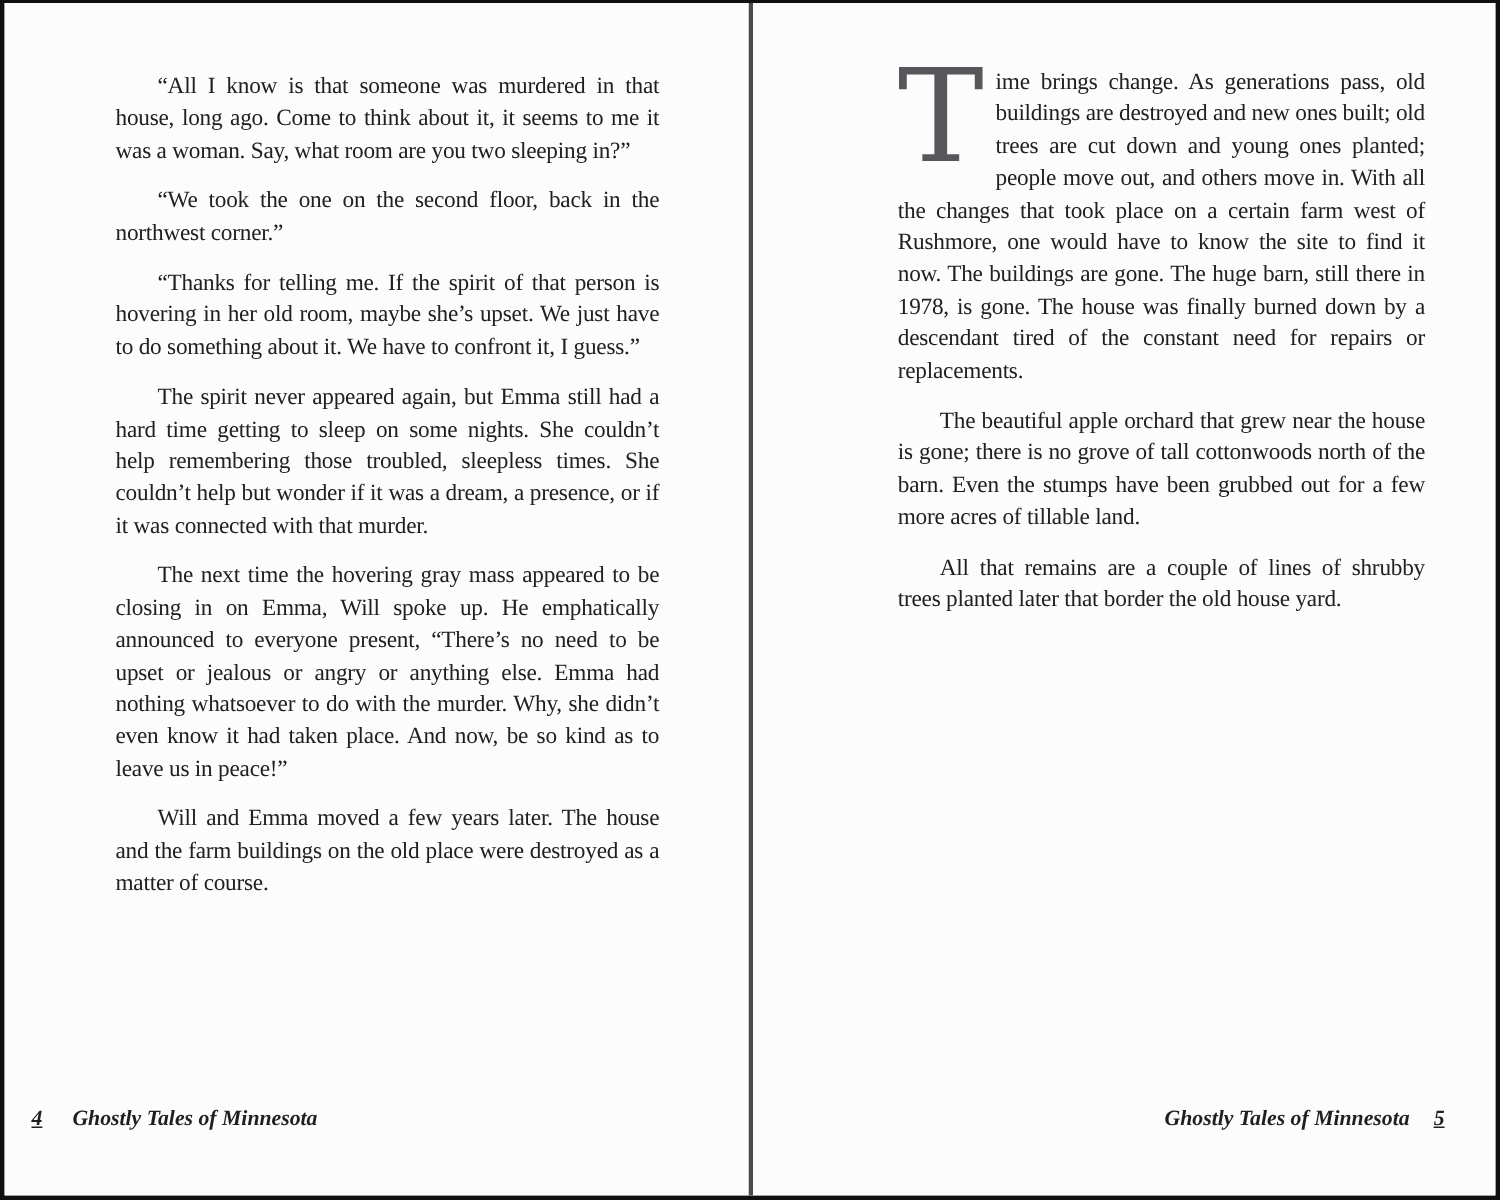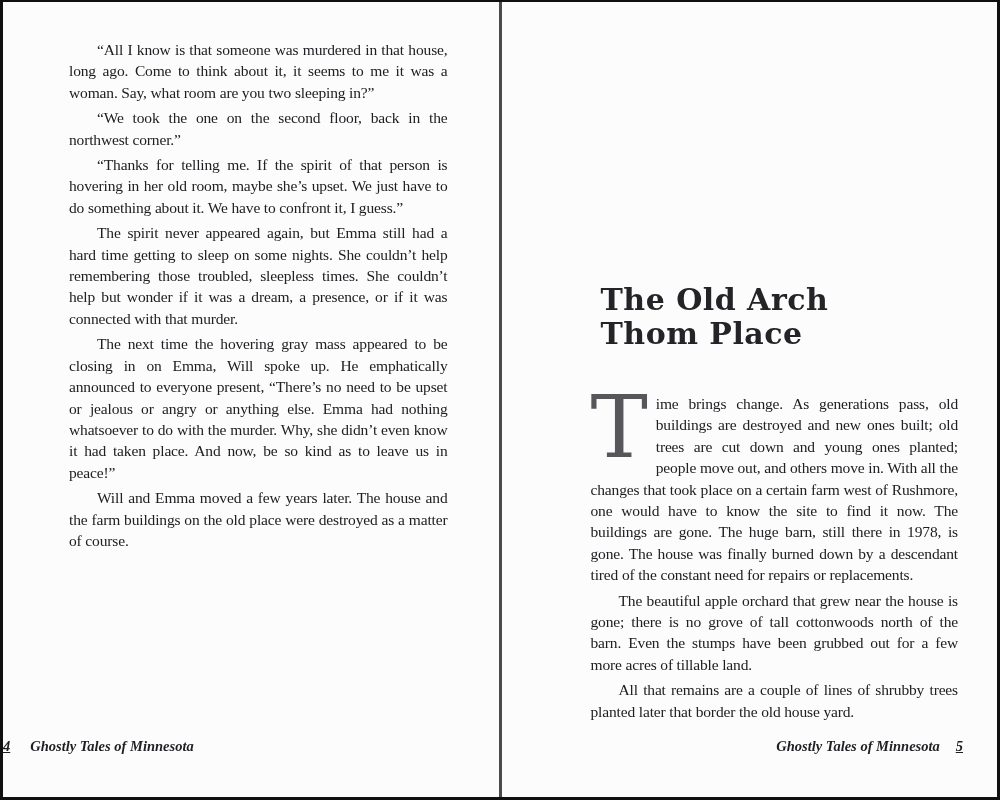--- a/index.html
+++ b/index.html
@@ -40,21 +40,21 @@
     text-align: justify;
   }
   .page-left .page-body {
     padding: 33px 47px 0 62px;
   }
   .page-right .page-body {
     padding: 0 35px 0 85px;
     margin-top: 42px;
   }
   .page-body p {
-    margin: 4px;
+    margin: 12px;
     text-indent: 28px;
   }
   .page-body p.no-indent {
     text-indent: 0;
   }
   
   .chapter-title {
     margin: 281px 0 0 99px;
     font-family: "DejaVu Serif", serif;
     font-weight: 700;
@@ -78,20 +78,21 @@
   .footer {
     position: absolute;
     bottom: 42px;
     left: 0;
     right: 0;
     font-size: 14.5px;
     font-style: italic;
     font-weight: 700;
     color: #1f1f23;
     white-space: nowrap;
+    padding-left: 18px;
   }
   .footer-left { text-align: left; }
   .footer-right { text-align: right; padding-right: 34px; }
   .page-number { text-decoration: underline; font-style: italic; }
   .footer-left .footer-title { margin-left: 20px; }
   .footer-right .page-number { margin-left: 16px; }
 </style>
 </head>
 <body>
 
@@ -107,24 +108,20 @@
       <p>Will and Emma moved a few years later. The house and the farm buildings on the old place were destroyed as a matter of course.</p>
     </div>
     <div class="footer footer-left">
       <span class="page-number">4</span><span class="footer-title">Ghostly Tales of Minnesota</span>
     </div>
   </div>
 
   <div class="divider"></div>
 
   <div class="page page-right">
-    <h1 class="chapter-title">
-      <span>The Old Arch</span>
-      <span>Thom Place</span>
-    </h1>
     <div class="page-body">
       <p class="no-indent"><span class="dropcap">T</span><span>ime brings change. As generations pass, old buildings are destroyed and new ones built; old trees are cut down and young ones planted; people move out, and others move in. With all the changes that took place on a certain farm west of Rushmore, one would have to know the site to find it now. The buildings are gone. The huge barn, still there in 1978, is gone. The house was finally burned down by a descendant tired of the constant need for repairs or replacements.</span></p>
       <p>The beautiful apple orchard that grew near the house is gone; there is no grove of tall cottonwoods north of the barn. Even the stumps have been grubbed out for a few more acres of tillable land.</p>
       <p>All that remains are a couple of lines of shrubby trees planted later that border the old house yard.</p>
     </div>
     <div class="footer footer-right">
       <span class="footer-title">Ghostly Tales of Minnesota</span><span class="page-number">5</span>
     </div>
   </div>
 

